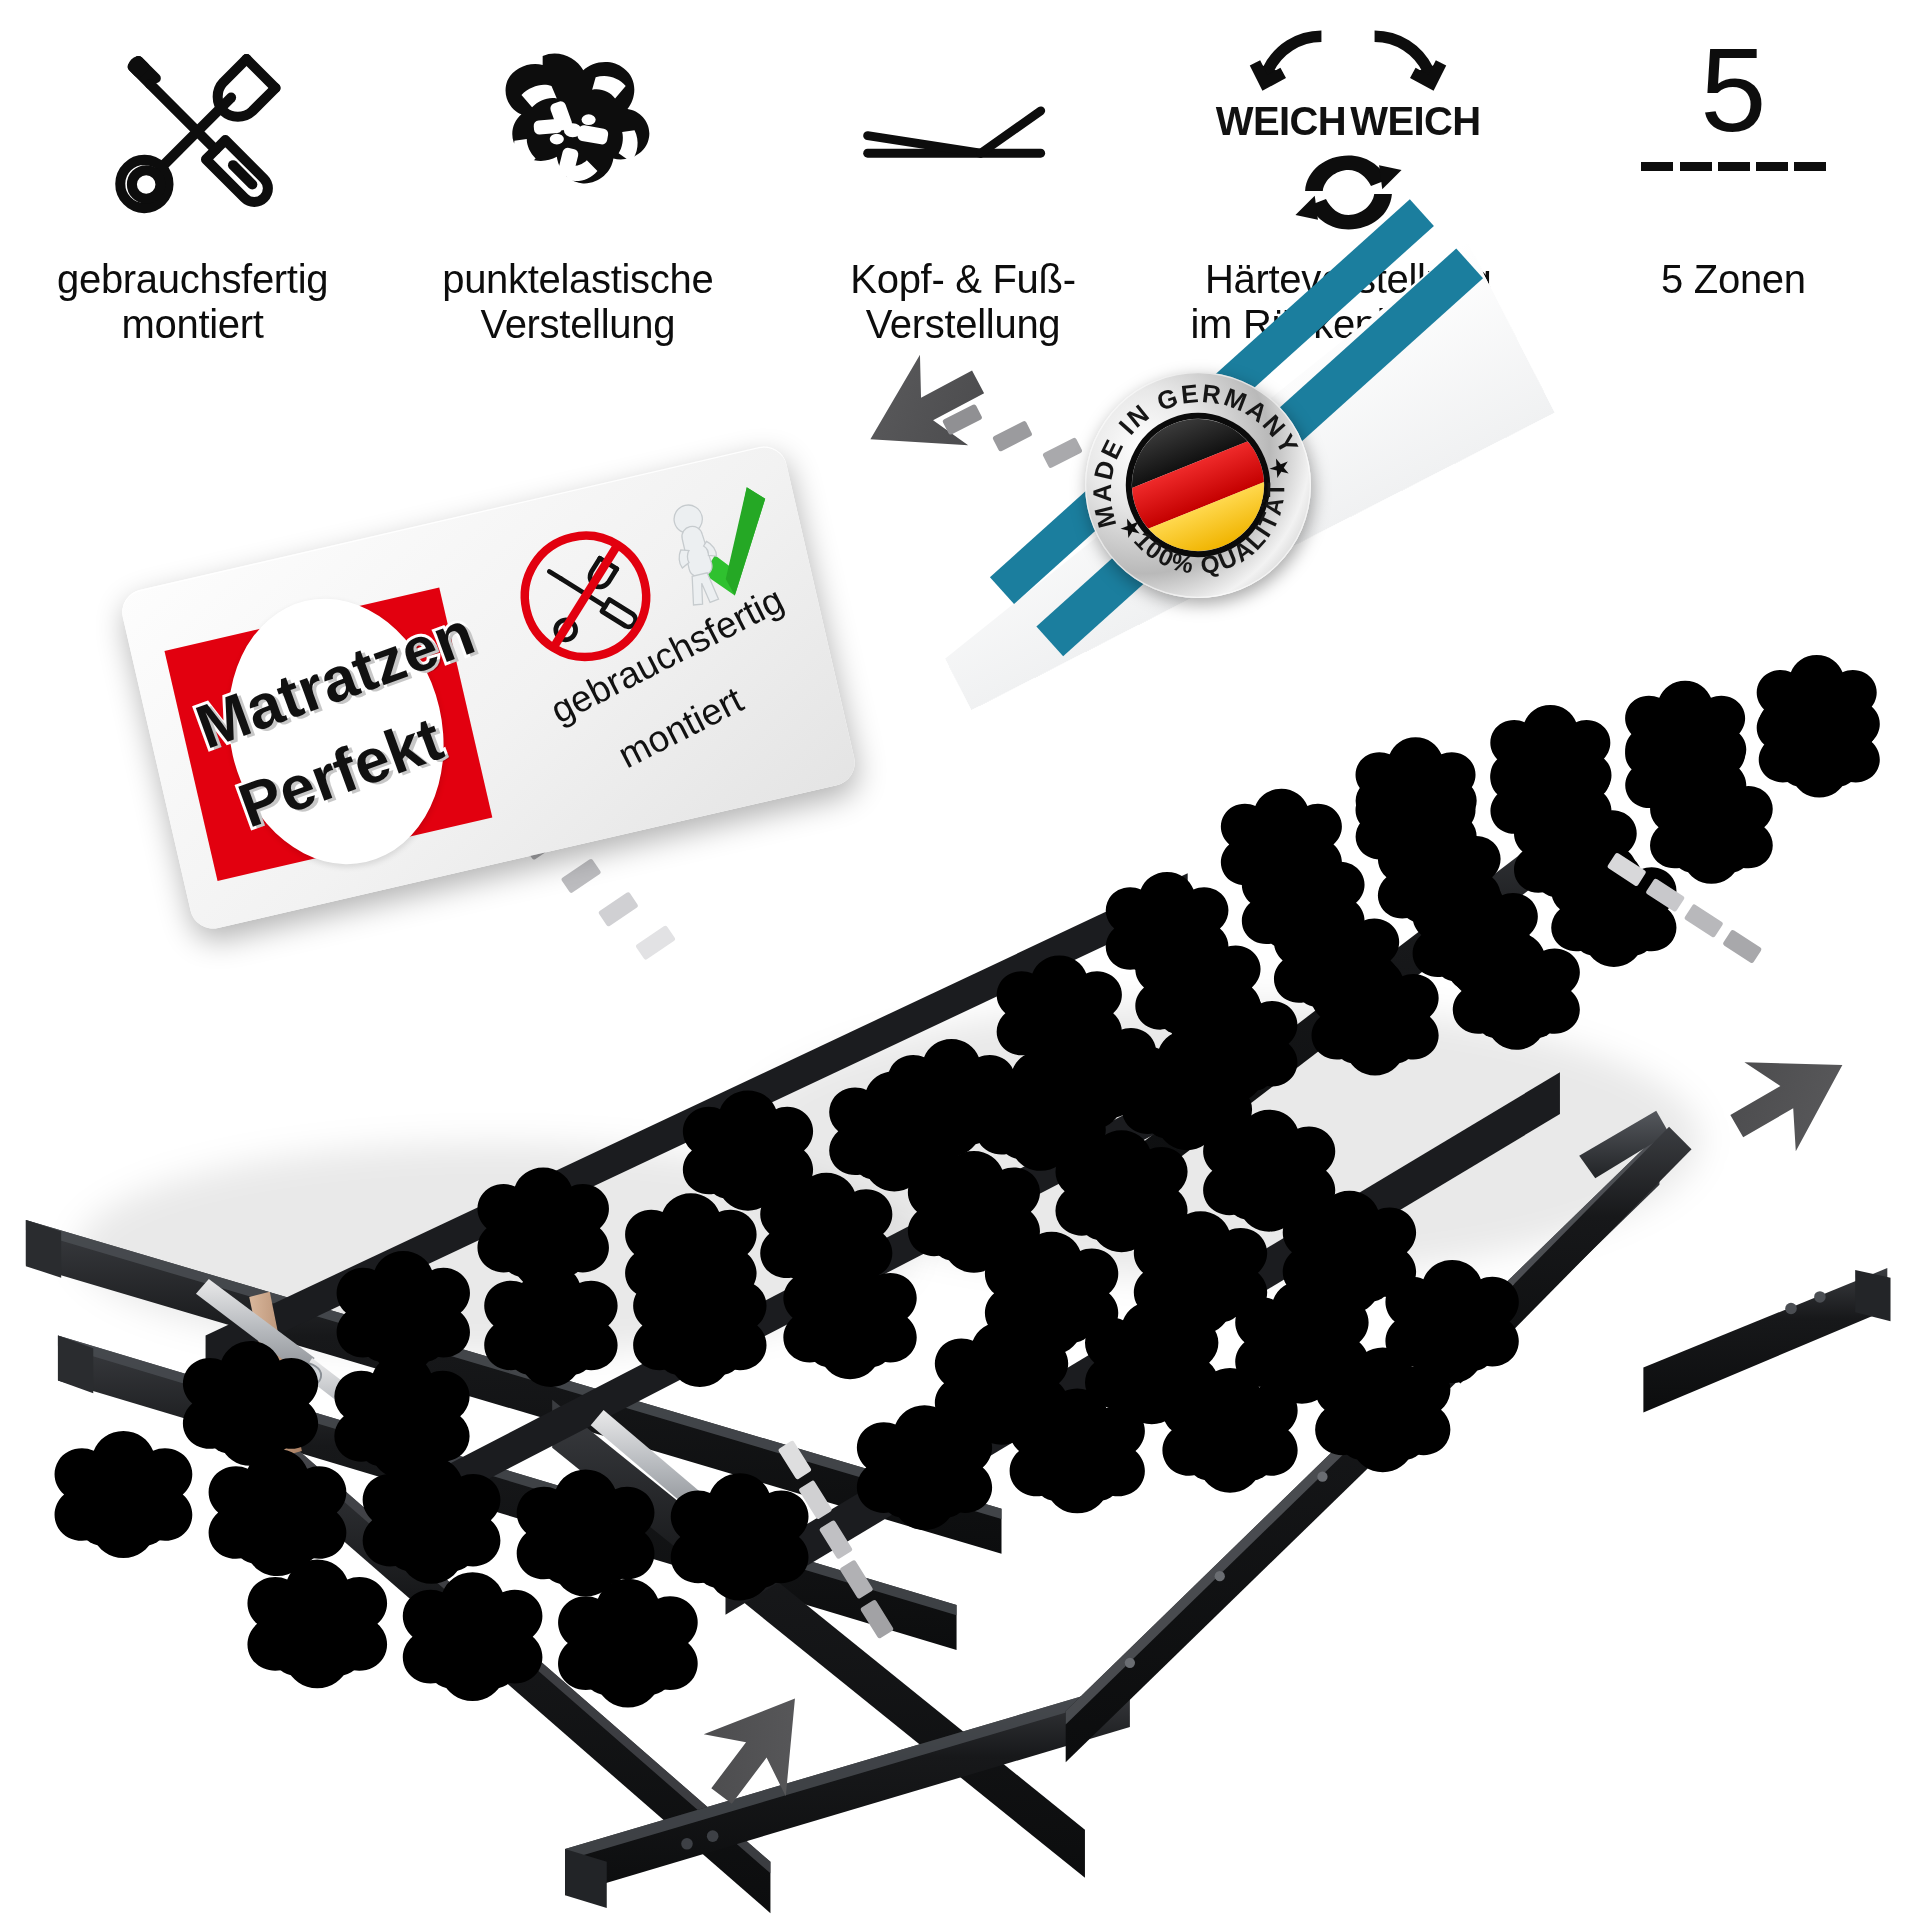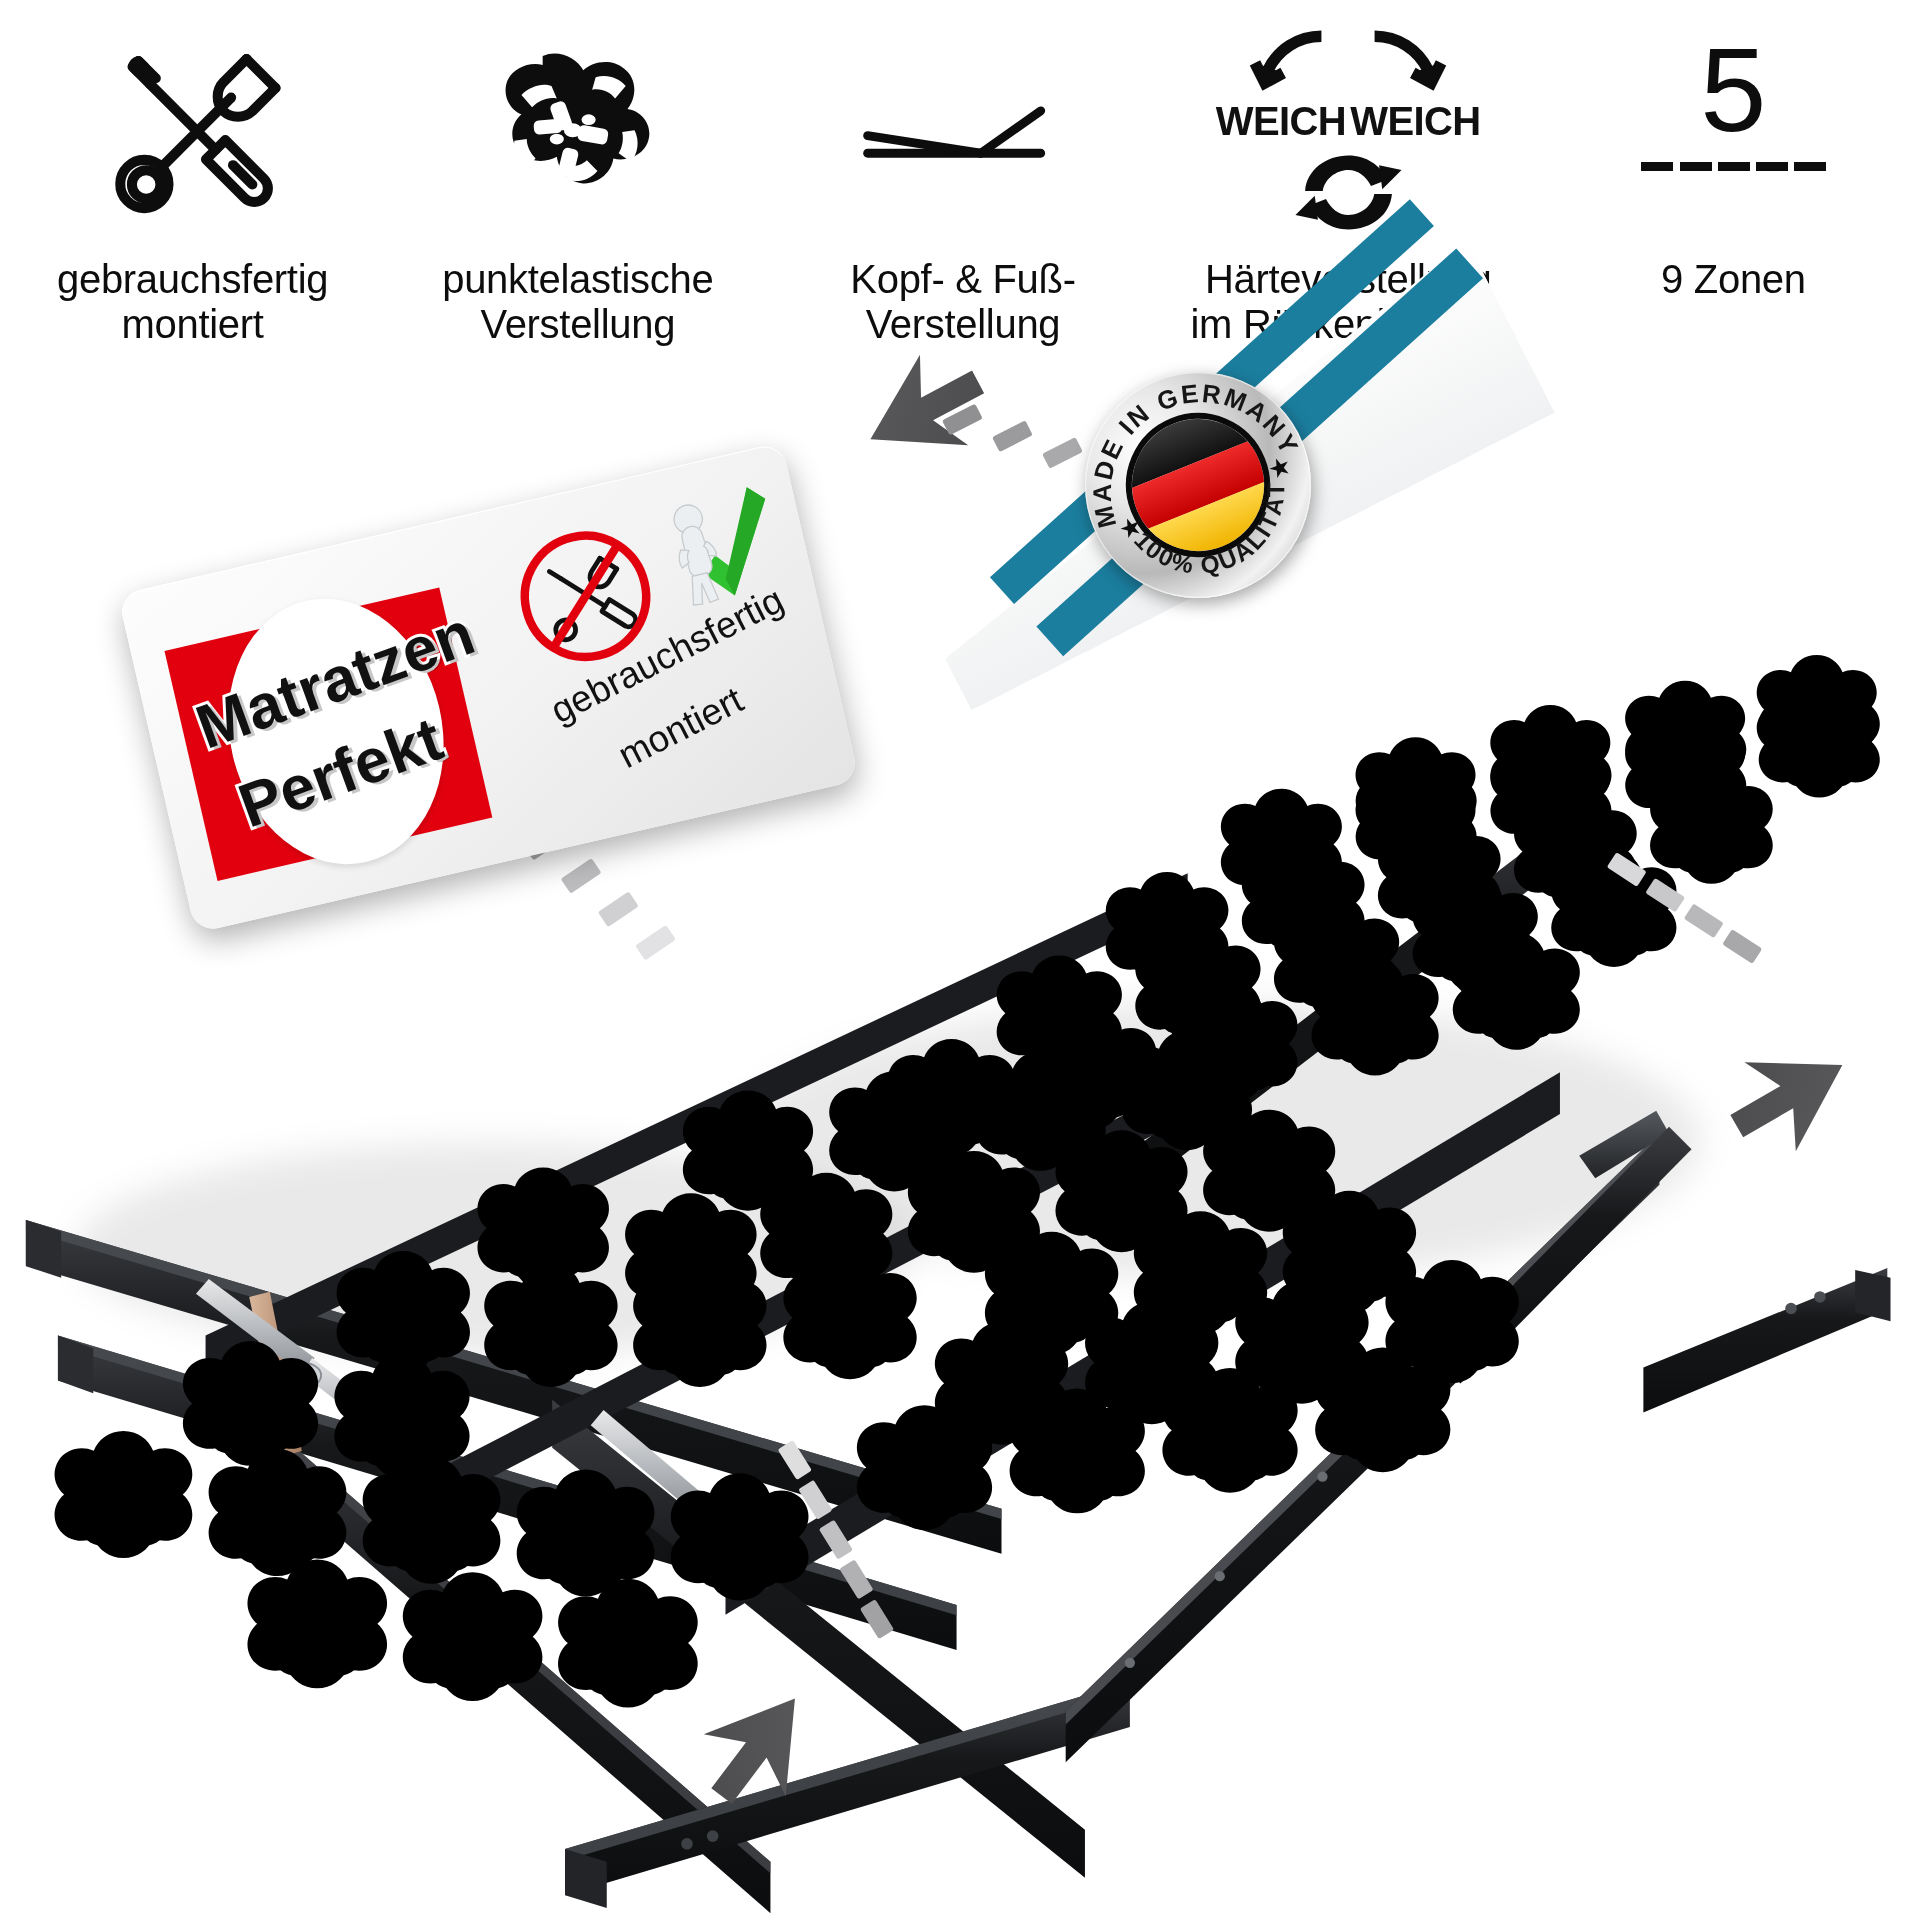--- a/index.html
+++ b/index.html
@@ -164,21 +164,21 @@
                       justify-content:space-between;">
             <span style="width:32px;height:9px;background:#0d0d0d;"></span>
             <span style="width:32px;height:9px;background:#0d0d0d;"></span>
             <span style="width:32px;height:9px;background:#0d0d0d;"></span>
             <span style="width:32px;height:9px;background:#0d0d0d;"></span>
             <span style="width:32px;height:9px;background:#0d0d0d;"></span>
           </div>
         </div>
       </div>
       <div class="feature-caption">
-        <div>9 Zonen</div>
+        <div>5 Zonen</div>
       </div>
     </div>
   </div>
 
   <div class="stage">
 
     <div class="shadow-blob" style="left:77px;top:719px;width:835px;height:212px;"></div>
     <div class="shadow-blob" style="left:738px;top:578px;width:963px;height:276px;"></div>
 
     <svg id="bed" width="1926" height="1502" viewBox="0 0 3000 2340" style="position:absolute;left:0;top:0;overflow:visible">

